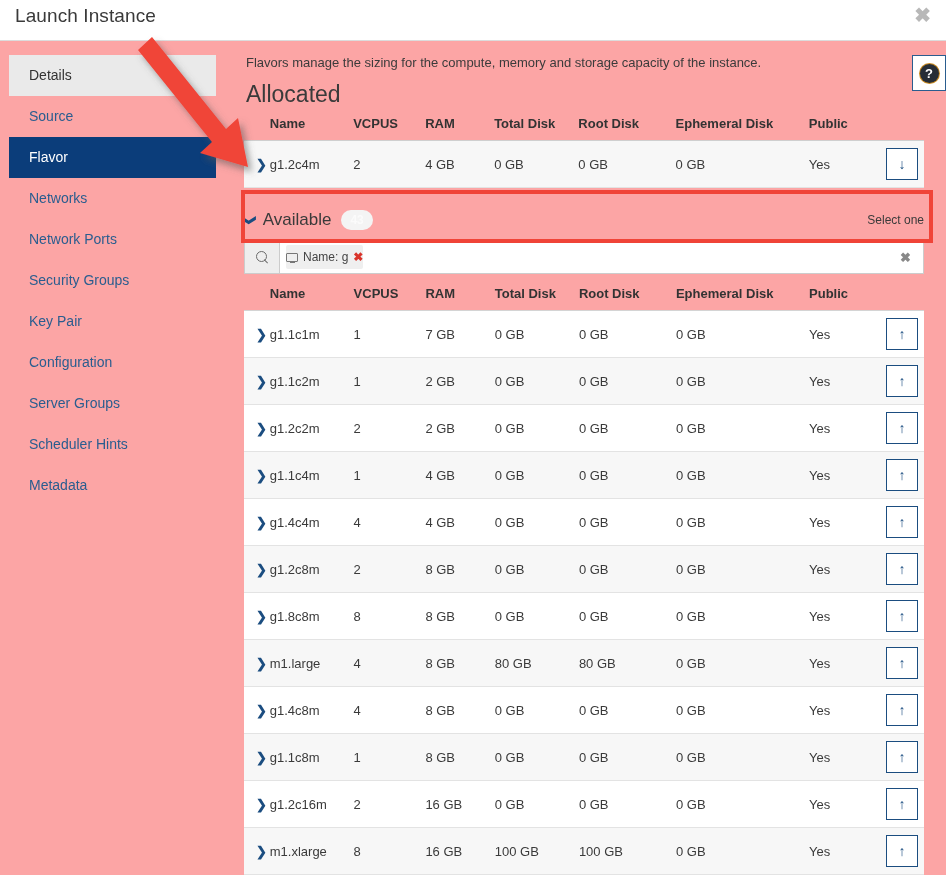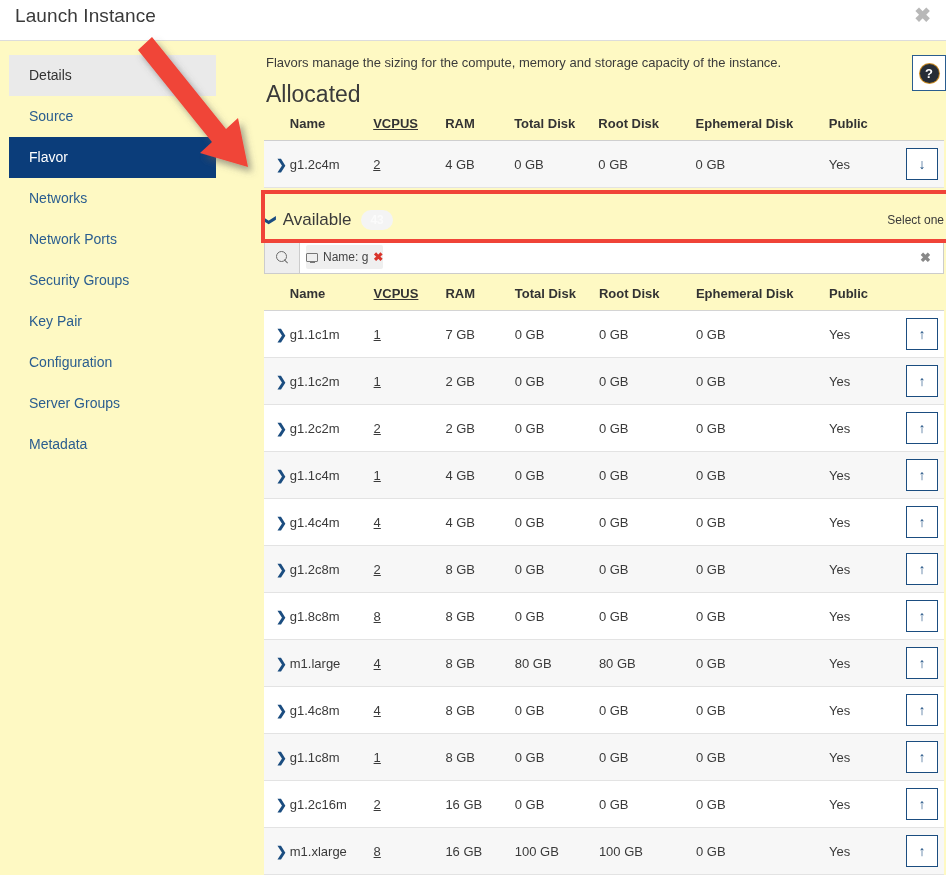--- a/index.html
+++ b/index.html
@@ -4,21 +4,21 @@
 <style>
   * { box-sizing: border-box; }
   html, body {
     margin: 0; padding: 0;
     width: 946px; height: 875px;
     background: #ffffff;
     font-family: "Liberation Sans", sans-serif;
     color: #2d2d2d;
     overflow: hidden;
   }
-  #app { position: relative; width: 946px; height: 875px; background: #fef9c3; }
+  #app { position: relative; width: 946px; height: 875px; background: #fca5a5; }
 
   
   .modal-header {
     position: absolute; top: 0; left: 0; width: 946px; height: 41px;
     border-bottom: 1px solid #dcdcdc; background: #fff;
   }
   .modal-title {
     position: absolute; left: 15px; top: 5px;
     font-size: 19px; font-weight: 400; color: #3a3a3a; letter-spacing: .1px;
   }
@@ -35,21 +35,21 @@
   .nav-item {
     display: block; height: 41px; line-height: 41px;
     padding-left: 20px; font-size: 14px; color: #2a5d8f;
     cursor: pointer; white-space: nowrap;
   }
   .nav-item.hovered { background: #eaeaea; color: #333; }
   .nav-item.active { background: #0b3d7a; color: #ffffff; }
 
   
   .main {
-    position: absolute; left: 244px; top: 55px; width: 680px; margin-left: 20px;
+    position: absolute; left: 244px; top: 55px; width: 680px;
   }
   .desc {
     font-size: 13px; color: #3b3b3b; margin: 0 0 11px 2px;
   }
   .section-title {
     font-size: 23px; font-weight: 400; color: #3a3a3a;
     margin: 0 0 4px 2px;
   }
 
   
@@ -78,21 +78,21 @@
     padding: 0; height: 47px; vertical-align: middle;
     color: #3a3a3a; white-space: nowrap;
   }
   table.ftable tbody tr { border-bottom: 1px solid #e3e3e3; }
   table.ftable tbody tr.odd  { background: #ffffff; }
   table.ftable tbody tr.even { background: #f7f7f7; }
 
   
   .c-exp  { width: 26px; }
   .c-name { width: 86px; }
-  .c-vcpu { width: 74px; text-decoration: underline; }
+  .c-vcpu { width: 74px; }
   .c-ram  { width: 72px; }
   .c-tdisk{ width: 86px; }
   .c-rdisk{ width: 100px; }
   .c-edisk{ width: 136px; }
   .c-pub  { width: 62px; }
   .c-act  { width: 56px; }
 
   .chevron {
     color: #1b4d80; font-weight: bold; font-size: 13px;
     display: inline-block; padding-left: 12px; cursor: pointer;
@@ -191,20 +191,21 @@
   <nav class="sidebar" id="sidebar">
       <div class="nav-item hovered"><span>Details</span></div>
       <div class="nav-item"><span>Source</span></div>
       <div class="nav-item active"><span>Flavor</span></div>
       <div class="nav-item"><span>Networks</span></div>
       <div class="nav-item"><span>Network Ports</span></div>
       <div class="nav-item"><span>Security Groups</span></div>
       <div class="nav-item"><span>Key Pair</span></div>
       <div class="nav-item"><span>Configuration</span></div>
       <div class="nav-item"><span>Server Groups</span></div>
+      <div class="nav-item"><span>Scheduler Hints</span></div>
       <div class="nav-item"><span>Metadata</span></div>
     </nav>
 
   <button class="help-btn" style="top:55px;">
     <span class="help-glyph">?</span>
   </button>
 
   <div class="main">
 
     <p class="desc">Flavors manage the sizing for the compute, memory and storage capacity of the instance.</p>

